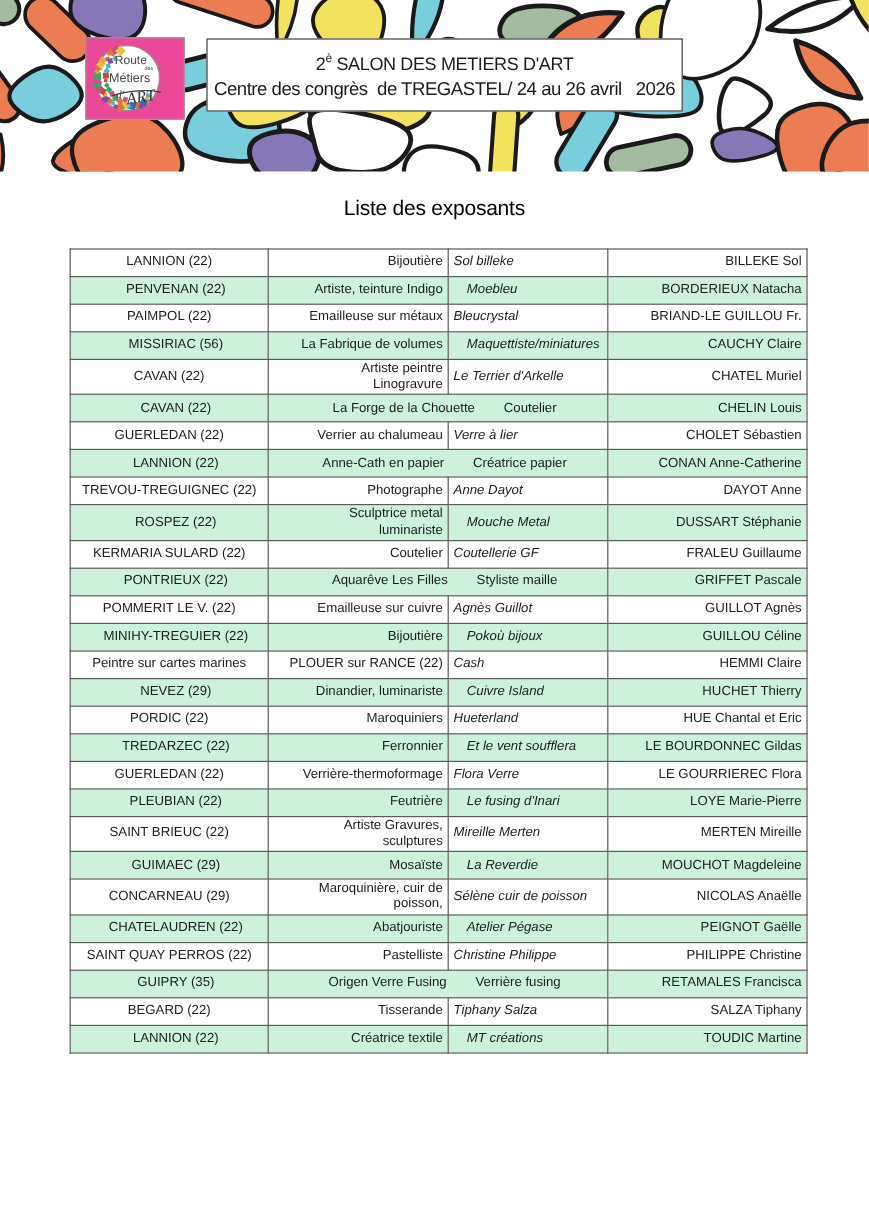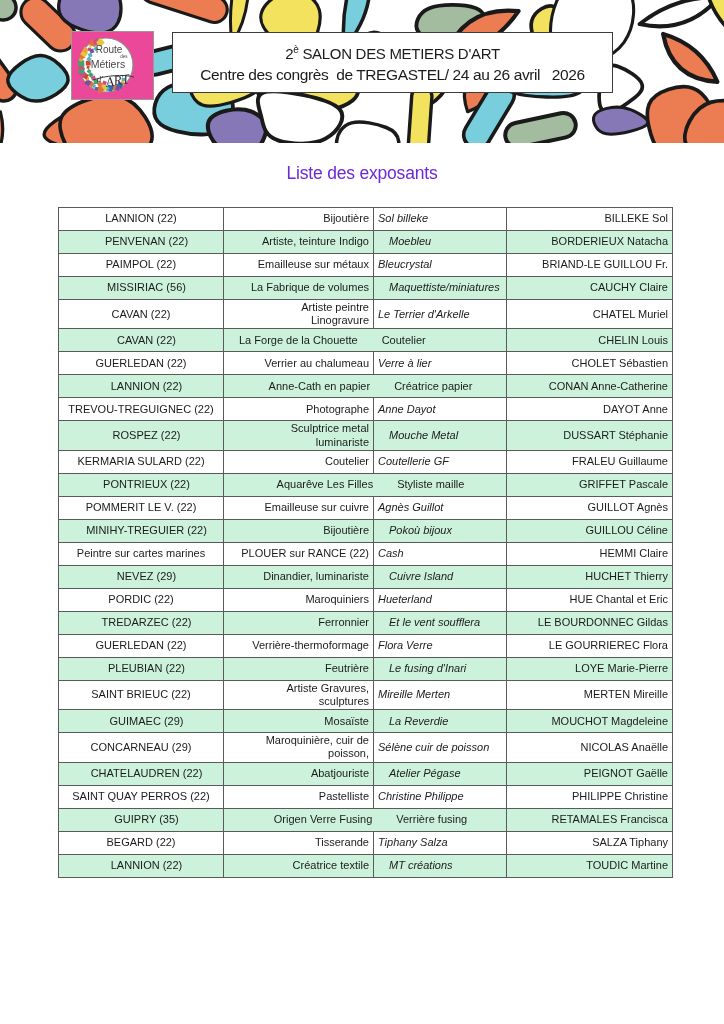--- a/index.html
+++ b/index.html
@@ -9,48 +9,48 @@
   }
   
   .banner{position:absolute;left:0;top:0;width:724px;height:143px;}
   
   .logo-box{
     position:absolute;left:71px;top:31px;width:83px;height:69px;
     background:#ec4899;border:1px solid #9a9a9a;box-sizing:border-box;z-index:3;
   }
   
   .title-box{
-    position:absolute;left:172px;top:32px;width:441px;height:61px;
+    position:absolute;left:172px;top:32px;width:397px;height:61px;
     background:#ffffff;border:1px solid #3c3c3c;box-sizing:border-box;z-index:3;
     display:flex;flex-direction:column;justify-content:center;align-items:center;
   }
   .title-line1{font-size:15px;letter-spacing:-0.3px;line-height:20px;white-space:pre;}
   .title-line1 .sup{font-size:10px;vertical-align:super;}
   .title-line2{font-size:15.5px;letter-spacing:-0.4px;line-height:21px;white-space:pre;}
   
   .page-heading{
     position:absolute;left:0;top:163px;width:724px;text-align:center;
-    font-size:17.5px;letter-spacing:-0.2px;color:#6d28d9;
+    font-size:17.5px;letter-spacing:-0.2px;color:#000000;
   }
   
   .table-wrap{position:absolute;left:58px;top:207px;}
   table.exposants{border-collapse:collapse;table-layout:fixed;width:614px;}
   table.exposants td{
     border:1px solid #5a5a5a;font-size:11px;line-height:1.2;color:#1b1b1b;
     padding:1px 4px;height:23px;overflow:hidden;vertical-align:middle;
     box-sizing:border-box;
   }
   tr.green td{background:#ccf2dc;padding-left:15px;}
   tr.white td{background:#ffffff;}
   td.c1{text-align:center;}
   td.c2{text-align:right;white-space:pre-line;}
   td.c3{text-align:left;font-style:italic;}
   td.c4{text-align:right;padding-right:5px;margin-left:47px;}
   td.merged.m-center{text-align:center;}
-  td.merged.m-right{text-align:left;}
+  td.merged.m-right{text-align:center;}
   .gap{display:inline-block;width:24px;}
 </style>
 </head>
 <body>
 
 <div class="banner">
   <svg id="banner-svg" width="724" height="143" viewBox="0 0 724 143">
       <defs>
         <clipPath id="bandclip">
           <rect x="0" y="0" width="724" height="143"></rect>

